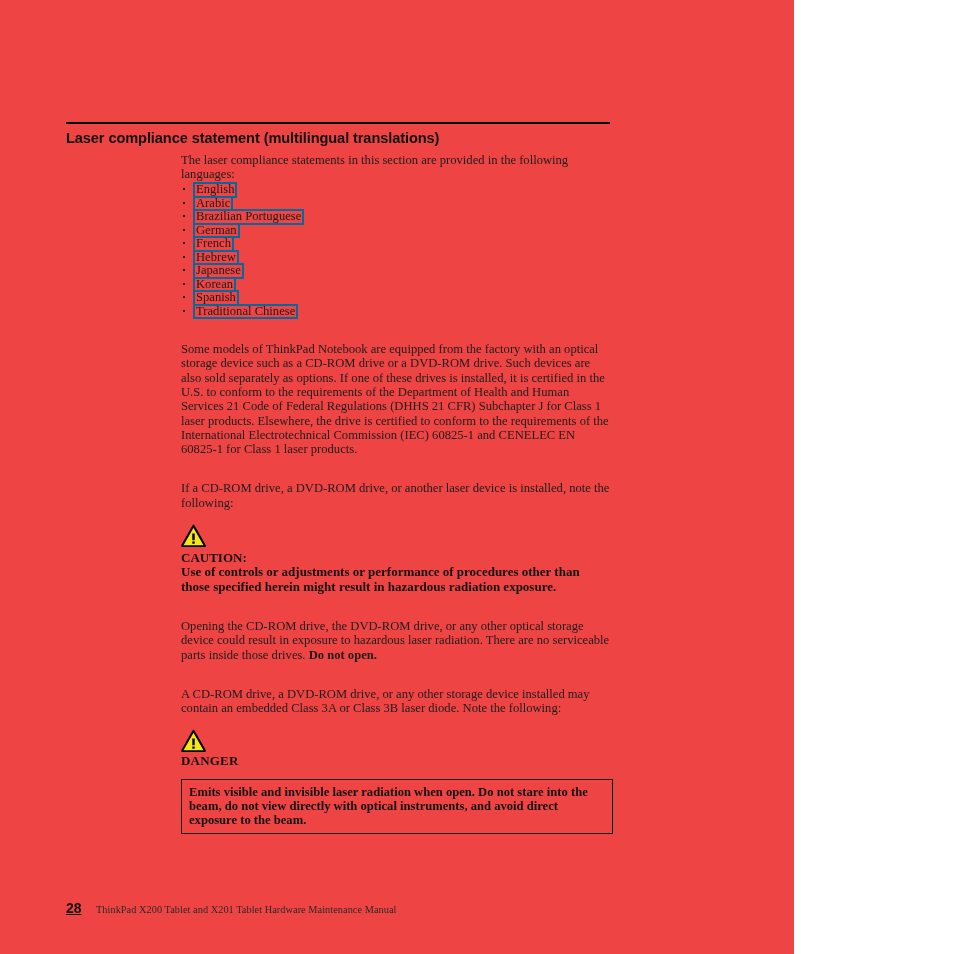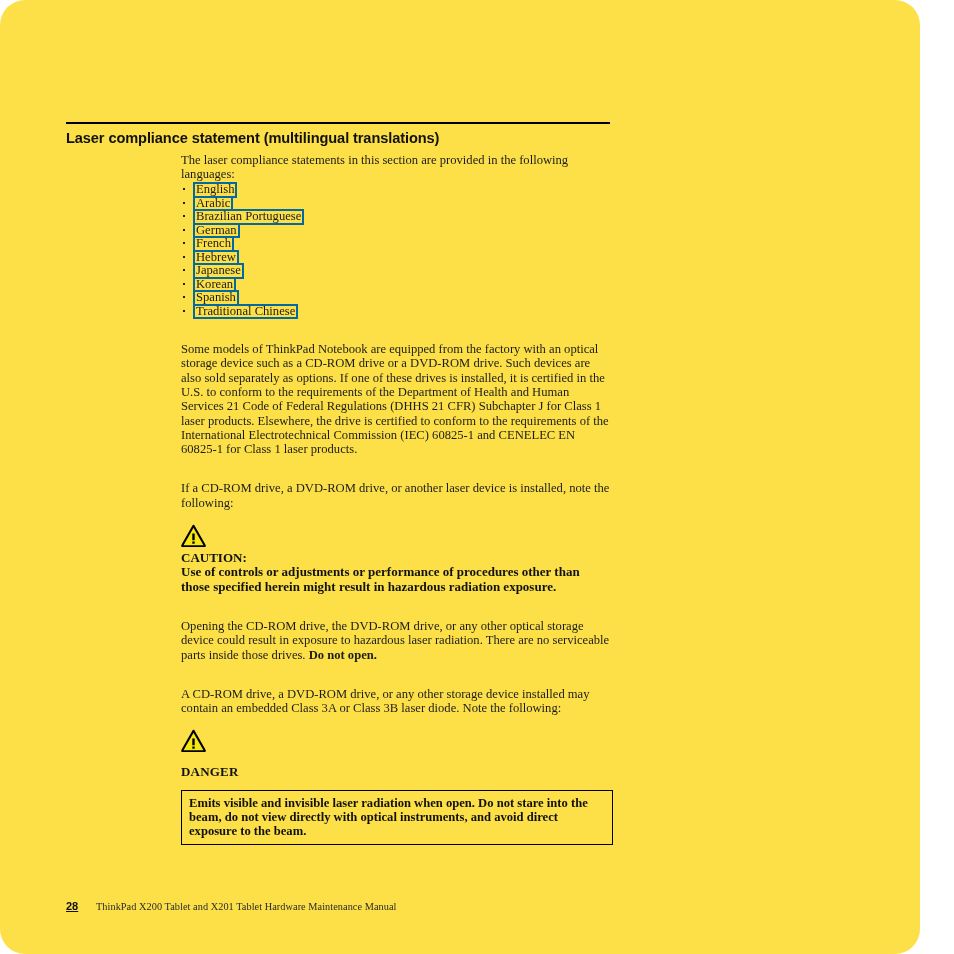--- a/index.html
+++ b/index.html
@@ -2,27 +2,26 @@
 <html><head>
 <meta charset="utf-8">
 <style>
   html, body {
     margin: 0;
     padding: 0;
     background: #ffffff;
   }
   .page {
     position: relative;
-    width: 920px;
+    width: 794px;
     height: 954px;
-    background: #fde047;
+    background: #ef4444;
     overflow: hidden;
     font-family: "Liberation Serif", serif;
     color: #1a1a1a;
-    border-radius: 25px;
   }
 
   
   .top-rule {
     position: absolute;
     left: 66px;
     top: 122px;
     width: 544px;
     height: 2px;
     background: #000000;
@@ -105,21 +104,21 @@
   .label-bold {
     font-size: 13px;
     line-height: 14.3px;
     font-weight: bold;
     color: #121212;
     margin: 0;
   }
   .caution-block { margin-top: 4px; }
   .caution-block .line { font-weight: bold; }
 
-  .danger-label { margin-top: 13px; letter-spacing: 0.2px; }
+  .danger-label { margin-top: 2px; letter-spacing: 0.2px; }
 
   
   .danger-box {
     margin-top: 10px;
     border: 1.3px solid #000000;
     padding: 5px 7px 6px 7px;
     width: 416px;
   }
   .danger-box p {
     margin: 0;
@@ -133,21 +132,21 @@
   .footer {
     position: absolute;
     left: 66px;
     top: 900px;
     display: flex;
     align-items: baseline;
   }
   .footer .pageno {
     font-family: "Liberation Sans", sans-serif;
     font-weight: bold;
-    font-size: 11px;
+    font-size: 14px;
     color: #111111;
     width: 30px;
     text-decoration: underline;
   }
   .footer .bookname {
     font-size: 10.3px;
     color: #2a2a2a;
     letter-spacing: 0.05px;
   }
 

